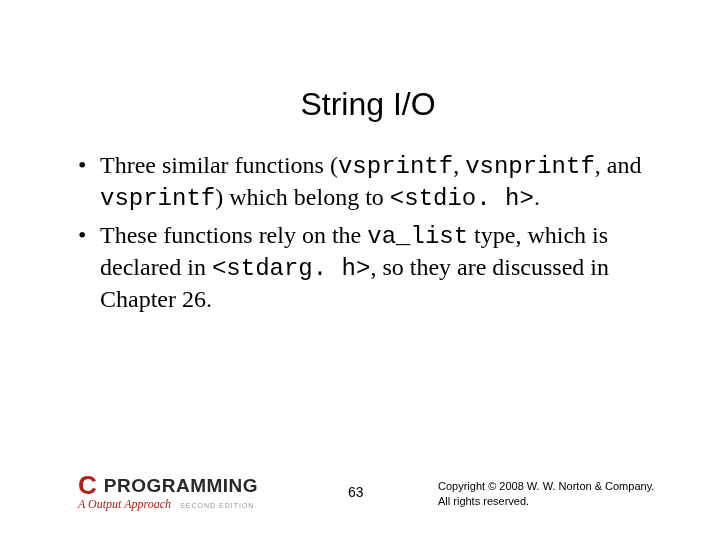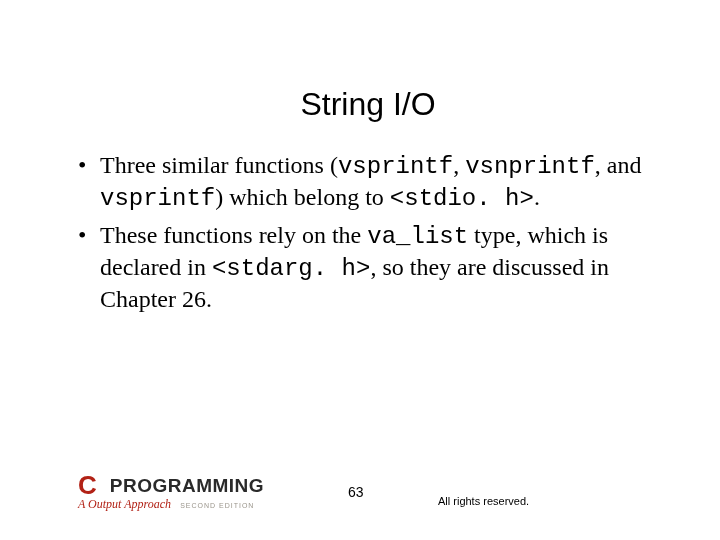--- a/index.html
+++ b/index.html
@@ -83,21 +83,21 @@
     font-size: 26px;
     color: #b22216;
     letter-spacing: -1px;
     font-family: Arial, Helvetica, sans-serif;
   }
   .logo-rest {
     font-weight: 900;
     font-size: 19px;
     letter-spacing: 0.5px;
     color: #2a2a2a;
-    margin-left: 14px;
+    margin-left: 8px;
     font-family: Arial, Helvetica, sans-serif;
   }
   .logo-sub {
     font-family: "Times New Roman", Times, serif;
     font-style: italic;
     font-size: 12px;
     color: #b22216;
     margin-top: -1px;
   }
   .logo-ed {
@@ -153,17 +153,18 @@
         <span class="logo-c">C</span>
           <span class="logo-rest">PROGRAMMING</span>
       </div>
       <div class="logo-sub">
         <span>A Output Approach</span>
         <span class="logo-ed">SECOND EDITION</span>
       </div>
     </div>
     <div class="page-num">63</div>
     <div class="copyright">
+      <div>Copyright © 2008 W. W. Norton &amp; Company.</div>
       <div>All rights reserved.</div>
     </div>
   </div>
 
 </div>
 
 </body></html>

